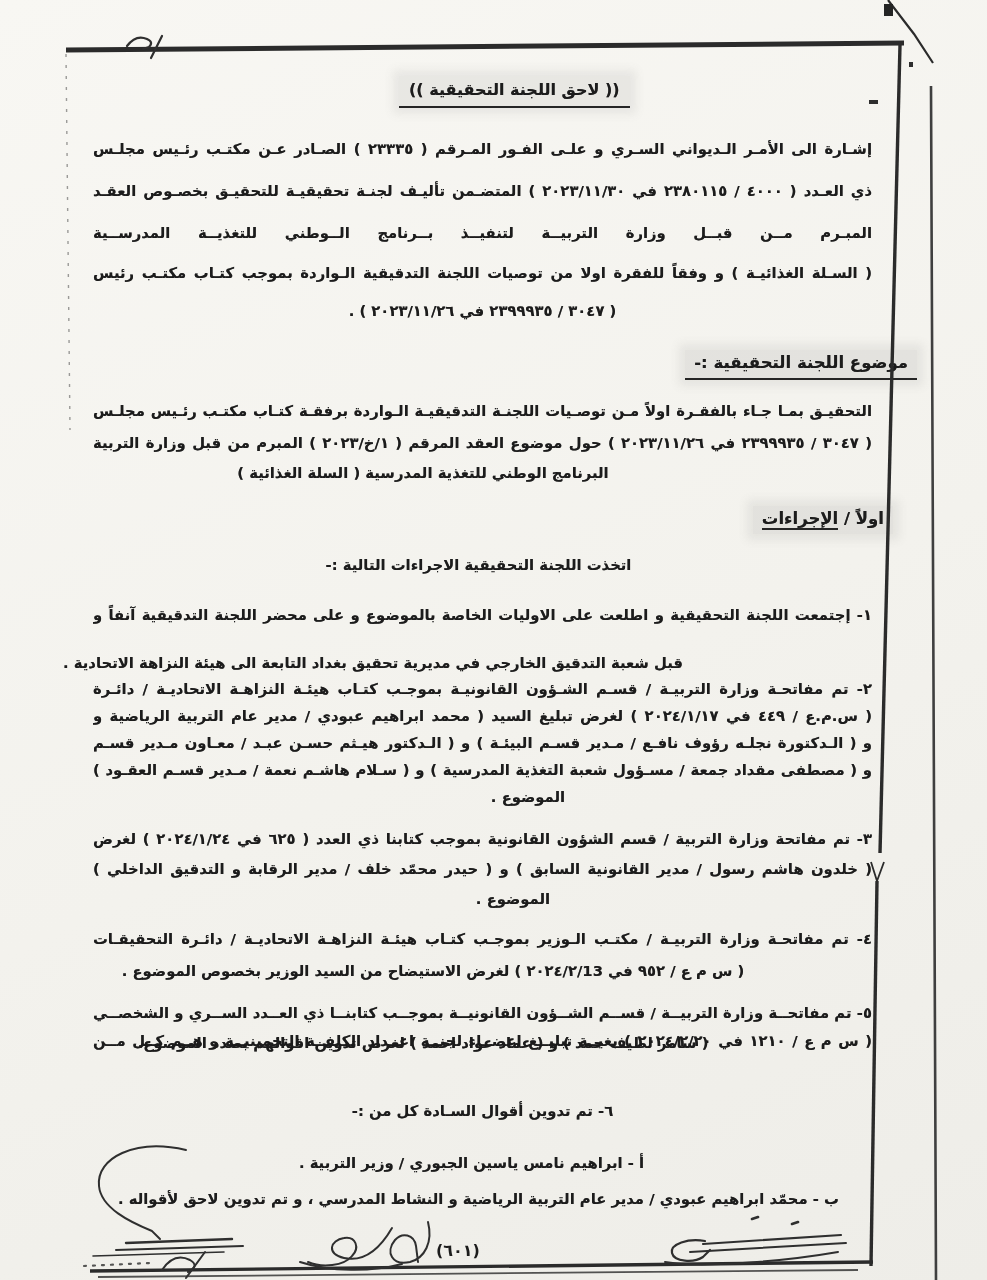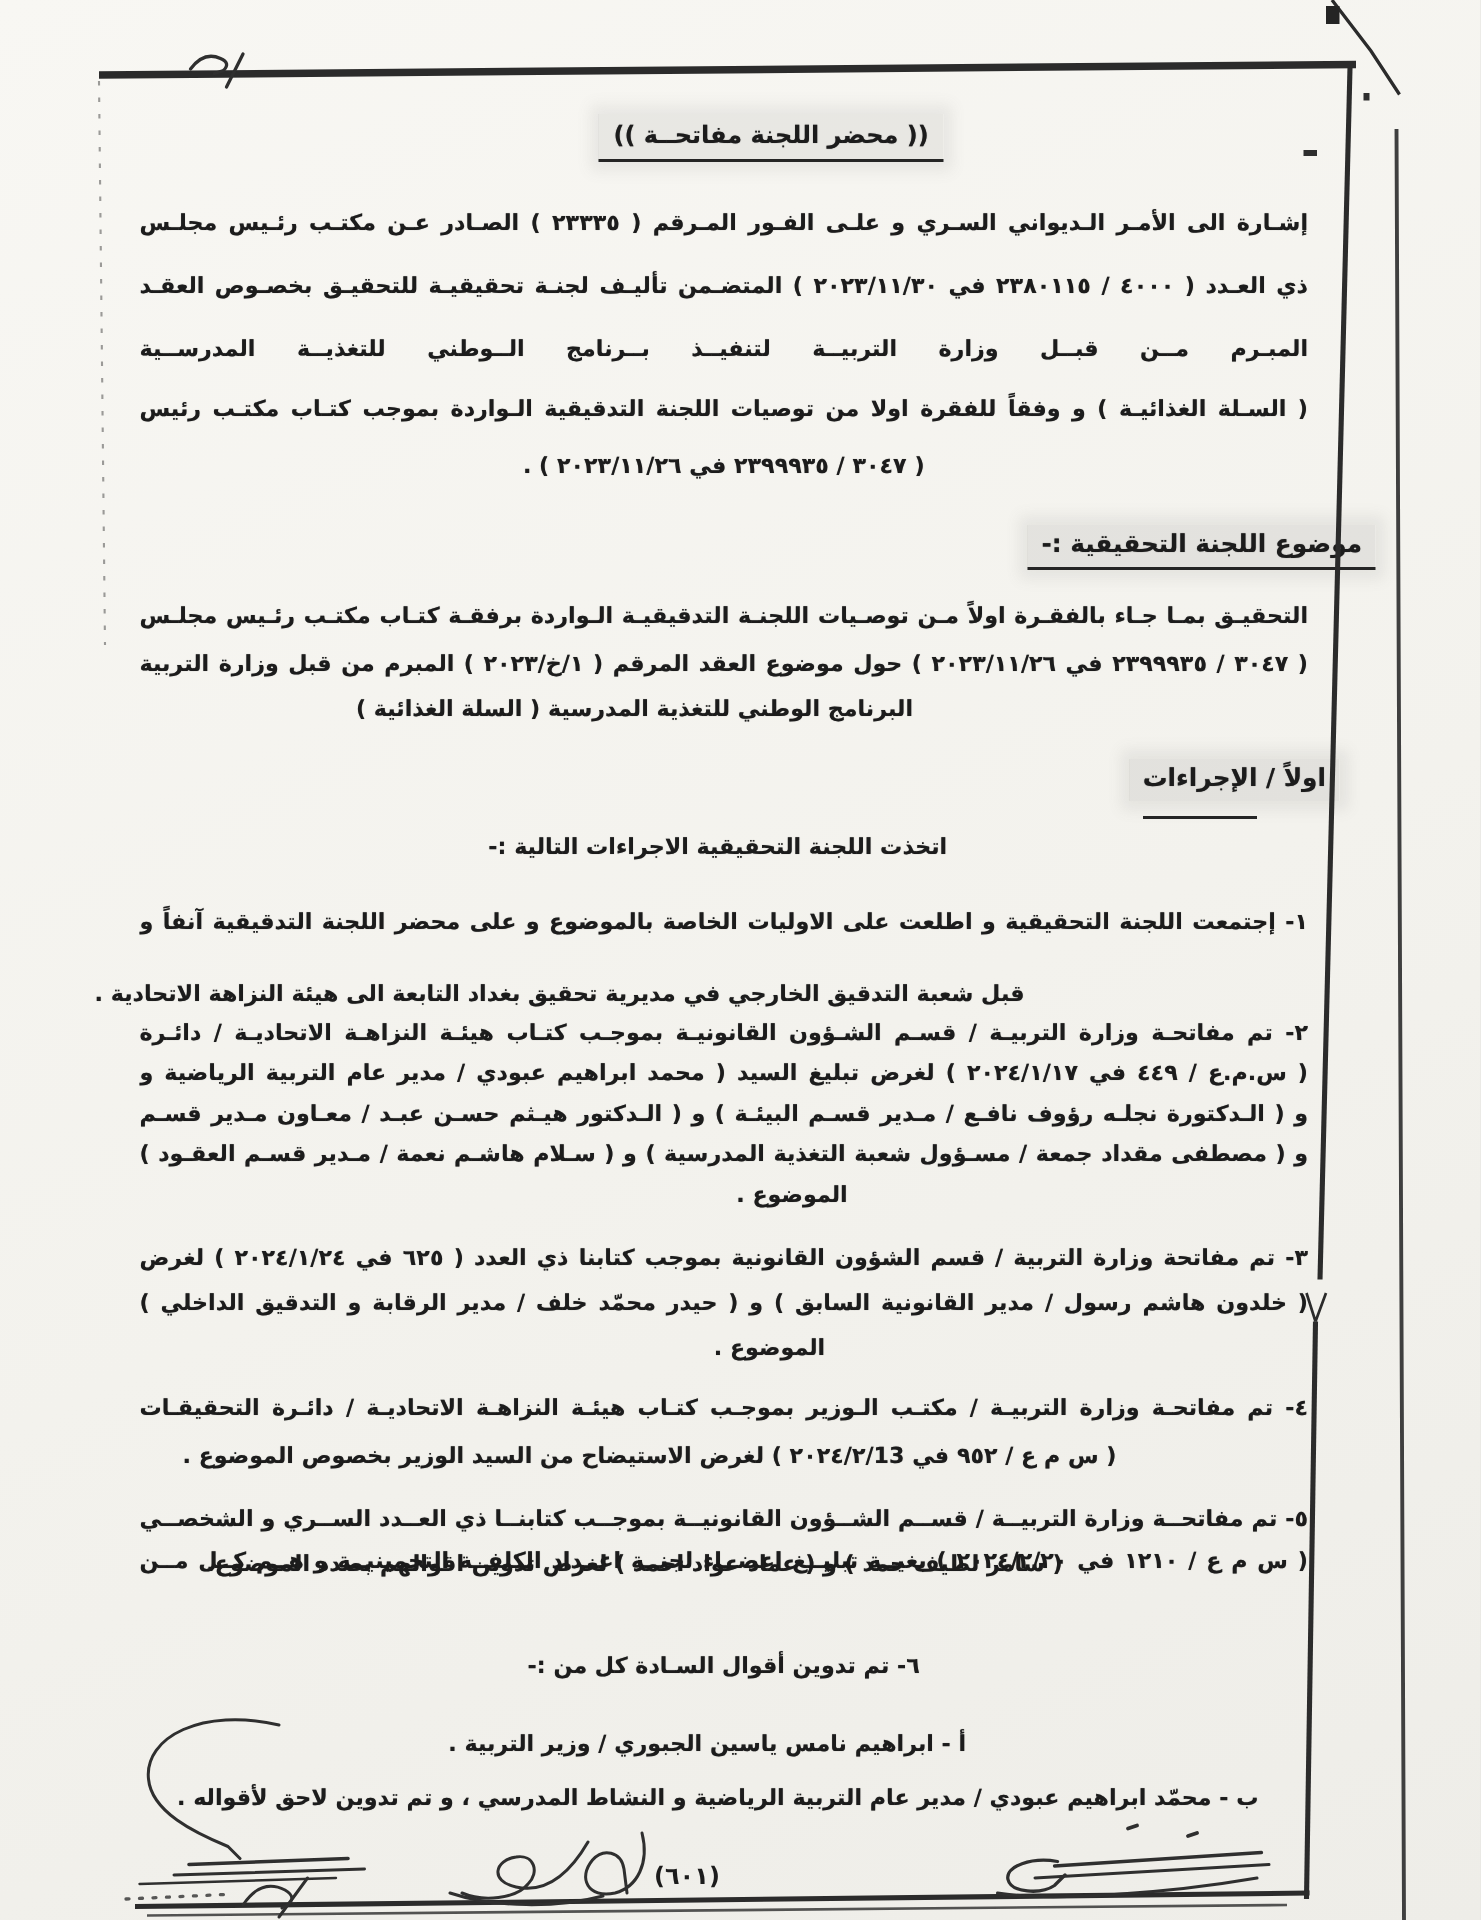--- a/index.html
+++ b/index.html
@@ -13,30 +13,30 @@
   .l-right{text-align:center;}
   .title{position:absolute;top:76px;left:399px;z-index:2;font-size:16px;font-weight:bold;
          padding:4px 10px 7px;border-bottom:2.6px solid #252525;white-space:nowrap;
          background:rgba(110,110,110,.10);box-shadow:0 0 9px 6px rgba(110,110,110,.10);
          text-shadow:0 0 .6px rgba(20,20,20,.6);}
   .sec-h{position:absolute;z-index:2;font-size:16.5px;font-weight:bold;white-space:nowrap;
          padding:3px 9px 6px;background:rgba(110,110,110,.12);
          box-shadow:0 0 9px 6px rgba(110,110,110,.11);text-shadow:0 0 .6px rgba(20,20,20,.6);}
   .h-underlined{border-bottom:2.6px solid #252525;}
   #h-proc{border-bottom:none;}
-  #h-proc .u{border-bottom:2.6px solid #252525;padding-bottom:16px;}
+  #h-proc .u{border-bottom:2.6px solid #252525;padding-bottom:0;}
   .pagenum{position:absolute;top:1241px;left:436px;z-index:4;font-size:16px;font-weight:bold;}
   svg.overlay{position:absolute;left:0;top:0;z-index:3;pointer-events:none;}
 </style>
 </head>
 <body>
 
 <div class="sheet">
 
-  <div class="title">(( محضر اللجنة مفاتحــة ))</div>
+  <div class="title">(( لاحق اللجنة التحقيقية ))</div>
 
   <div class="sec-h h-underlined" id="h-subject" style="top:350px;right:70px;">موضوع اللجنة التحقيقية :-</div>
 
   <div class="sec-h" id="h-proc" style="top:506px;right:94px;">
     <span>اولاً /</span>
     <span class="u">الإجراءات</span>
   </div>
 
   <div class="content">
 

